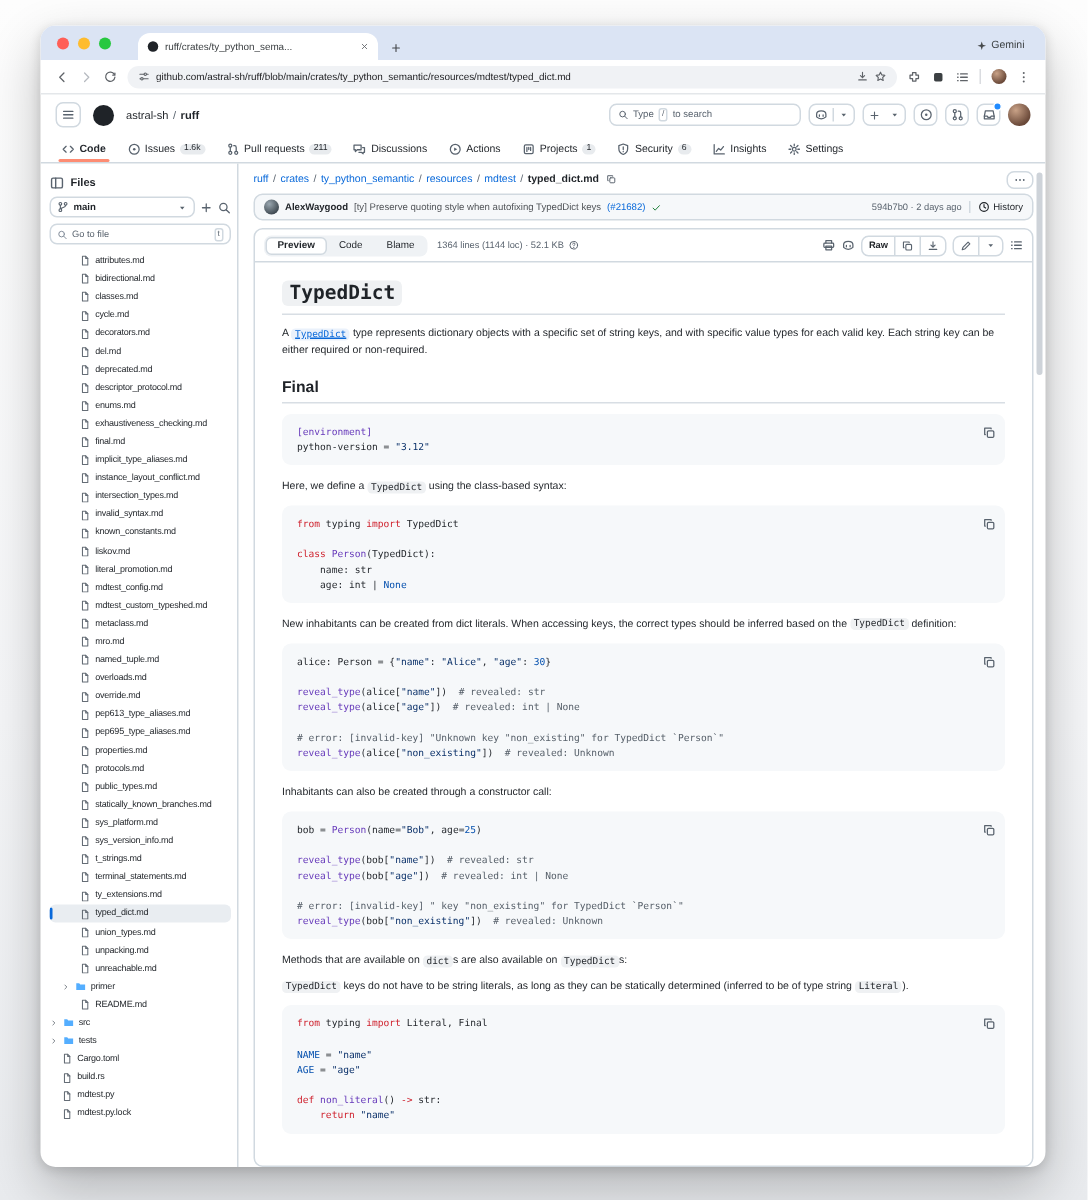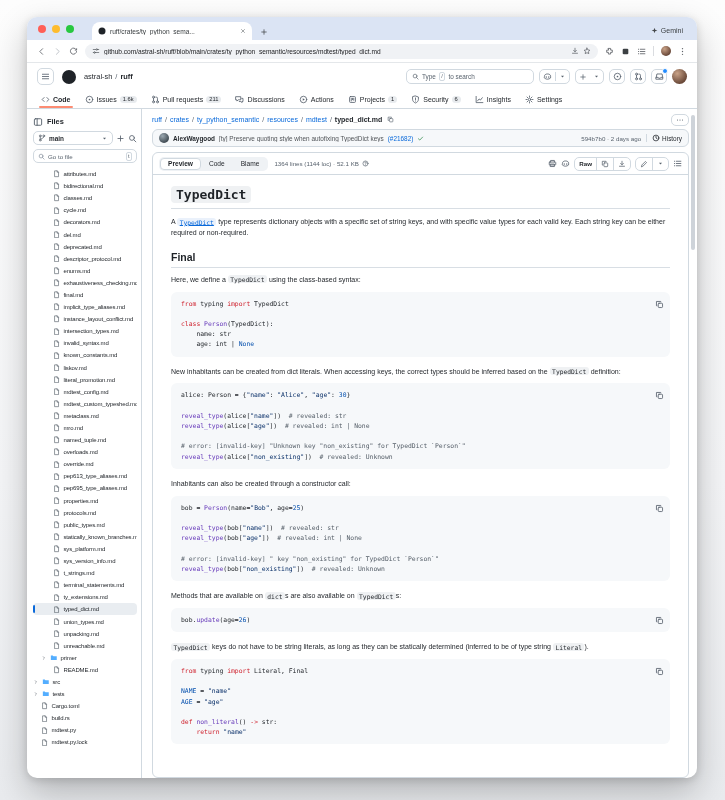--- a/index.html
+++ b/index.html
@@ -52,21 +52,21 @@
             height:19px; flex:none; }
   .nav-item { display:flex; align-items:center; gap:3px; padding:0 6px; font-size:7px; color:#25292e;
               position:relative; }
   .nav-item .nav-ic { color:#59636e; }
   .nav-item.active { font-weight:700; }
   .nav-item.active::after { content:''; position:absolute; left:4px; right:4px; bottom:0; height:2px;
                             border-radius:2px; background:var(--nav-underline,#fd8c73); }
   .count-pill { background:#e8ebee; border-radius:7px; font-size:5.8px; padding:0.5px 3px; color:#25292e; }
   
   .content { flex:1; display:flex; min-height:0; position:relative; }
-  .sidebar { width:115px; flex:none; border-right:1px solid var(--border,#d1d9e0); padding:6px 4px 0 6px;
+  .sidebar { width:132px; flex:none; border-right:1px solid var(--border,#d1d9e0); padding:6px 4px 0 6px;
              overflow:hidden; position:relative; }
   .files-head { display:flex; align-items:center; gap:4px; font-size:7.4px; font-weight:700; color:var(--fg,#1f2328);
                 height:13px; }
   .branch-row { display:flex; gap:3px; margin-top:3px; align-items:center; }
   .branch-btn { flex:1; display:flex; align-items:center; gap:3px; border:1px solid var(--border,#d1d9e0);
                 border-radius:5px; height:14px; padding:0 4px; font-size:6.4px; font-weight:700; color:var(--fg,#1f2328); }
   .branch-btn .caret { margin-left:auto; color:#59636e; }
   .goto { margin-top:4px; border:1px solid var(--border,#d1d9e0); border-radius:5px; height:14px;
           display:flex; align-items:center; gap:3px; padding:0 4px; color:#818b98; }
   .goto .ph { flex:1; font-size:6.2px; color:#59636e; }
@@ -1030,20 +1030,27 @@
                   <svg viewBox="0 0 16 16" width="9" height="9" fill="none" stroke="currentColor" stroke-width="1.5" stroke-linecap="round" stroke-linejoin="round">
                     <path d="M6 4h8M6 8h8M6 12h8M2.5 4h.6M2.5 8h.6M2.5 12h.6"></path>
                   </svg>
                 </span>
             </div>
           </div>
           <div class="md" id="md">
               <h1><span class="h-code">TypedDict</span></h1>
               <p>A <a class="inline-code link">TypedDict</a> type represents dictionary objects with a specific set of string keys, and with specific value types for each valid key. Each string key can be either required or non-required.</p>
               <h2>Final</h2>
+              <div class="code-block">
+                <button class="copy-btn"><svg viewBox="0 0 16 16" width="9" height="9" fill="none" stroke="currentColor" stroke-width="1.5" stroke-linecap="round" stroke-linejoin="round">
+                    <rect x="5.8" y="5.8" width="7.6" height="7.6" rx="1.4"></rect>
+                    <path d="M3.4 10.2H2.6V2.6h7.6v.8"></path>
+                  </svg></button>
+                <pre><div class="cl"><span class="tk-f">[environment]</span></div><div class="cl"><span>python-version = </span><span class="tk-s">"3.12"</span></div></pre>
+              </div>
               <p>Here, we define a <span class="inline-code">TypedDict</span> using the class-based syntax:</p>
               <div class="code-block">
                 <button class="copy-btn"><svg viewBox="0 0 16 16" width="9" height="9" fill="none" stroke="currentColor" stroke-width="1.5" stroke-linecap="round" stroke-linejoin="round">
                     <rect x="5.8" y="5.8" width="7.6" height="7.6" rx="1.4"></rect>
                     <path d="M3.4 10.2H2.6V2.6h7.6v.8"></path>
                   </svg></button>
                 <pre><div class="cl"><span class="tk-k">from</span><span> typing </span><span class="tk-k">import</span><span> TypedDict</span></div><div class="cl">&nbsp;</div><div class="cl"><span class="tk-k">class</span><span> </span><span class="tk-f">Person</span><span>(TypedDict):</span></div><div class="cl"><span>    name: str</span></div><div class="cl"><span>    age: int | </span><span class="tk-n">None</span></div></pre>
               </div>
               <p>New inhabitants can be created from dict literals. When accessing keys, the correct types should be inferred based on the <span class="inline-code">TypedDict</span> definition:</p>
               <div class="code-block">
@@ -1055,27 +1062,20 @@
               </div>
               <p>Inhabitants can also be created through a constructor call:</p>
               <div class="code-block">
                 <button class="copy-btn"><svg viewBox="0 0 16 16" width="9" height="9" fill="none" stroke="currentColor" stroke-width="1.5" stroke-linecap="round" stroke-linejoin="round">
                     <rect x="5.8" y="5.8" width="7.6" height="7.6" rx="1.4"></rect>
                     <path d="M3.4 10.2H2.6V2.6h7.6v.8"></path>
                   </svg></button>
                 <pre><div class="cl"><span>bob = </span><span class="tk-f">Person</span><span>(name=</span><span class="tk-s">"Bob"</span><span>, age=</span><span class="tk-n">25</span><span>)</span></div><div class="cl">&nbsp;</div><div class="cl"><span class="tk-f">reveal_type</span><span>(bob[</span><span class="tk-s">"name"</span><span>])  </span><span class="tk-c"># revealed: str</span></div><div class="cl"><span class="tk-f">reveal_type</span><span>(bob[</span><span class="tk-s">"age"</span><span>])  </span><span class="tk-c"># revealed: int | None</span></div><div class="cl">&nbsp;</div><div class="cl"><span class="tk-c"># error: [invalid-key] " key "non_existing" for TypedDict `Person`"</span></div><div class="cl"><span class="tk-f">reveal_type</span><span>(bob[</span><span class="tk-s">"non_existing"</span><span>])  </span><span class="tk-c"># revealed: Unknown</span></div></pre>
               </div>
               <p>Methods that are available on <span class="inline-code">dict</span>s are also available on <span class="inline-code">TypedDict</span>s:</p>
-              <div class="code-block">
-                <button class="copy-btn"><svg viewBox="0 0 16 16" width="9" height="9" fill="none" stroke="currentColor" stroke-width="1.5" stroke-linecap="round" stroke-linejoin="round">
-                    <rect x="5.8" y="5.8" width="7.6" height="7.6" rx="1.4"></rect>
-                    <path d="M3.4 10.2H2.6V2.6h7.6v.8"></path>
-                  </svg></button>
-                <pre><div class="cl"><span>bob.</span><span class="tk-f">update</span><span>(age=</span><span class="tk-n">26</span><span>)</span></div></pre>
-              </div>
               <p><span class="inline-code">TypedDict</span> keys do not have to be string literals, as long as they can be statically determined (inferred to be of type string <span class="inline-code">Literal</span>).</p>
               <div class="code-block">
                 <button class="copy-btn"><svg viewBox="0 0 16 16" width="9" height="9" fill="none" stroke="currentColor" stroke-width="1.5" stroke-linecap="round" stroke-linejoin="round">
                     <rect x="5.8" y="5.8" width="7.6" height="7.6" rx="1.4"></rect>
                     <path d="M3.4 10.2H2.6V2.6h7.6v.8"></path>
                   </svg></button>
                 <pre><div class="cl"><span class="tk-k">from</span><span> typing </span><span class="tk-k">import</span><span> Literal, Final</span></div><div class="cl">&nbsp;</div><div class="cl"><span class="tk-n">NAME</span><span> = </span><span class="tk-s">"name"</span></div><div class="cl"><span class="tk-n">AGE</span><span> = </span><span class="tk-s">"age"</span></div><div class="cl">&nbsp;</div><div class="cl"><span class="tk-k">def</span><span> </span><span class="tk-f">non_literal</span><span>() </span><span class="tk-k">-&gt;</span><span> str:</span></div><div class="cl"><span>    </span><span class="tk-k">return</span><span> </span><span class="tk-s">"name"</span></div></pre>
               </div>
             </div>
         </div>

